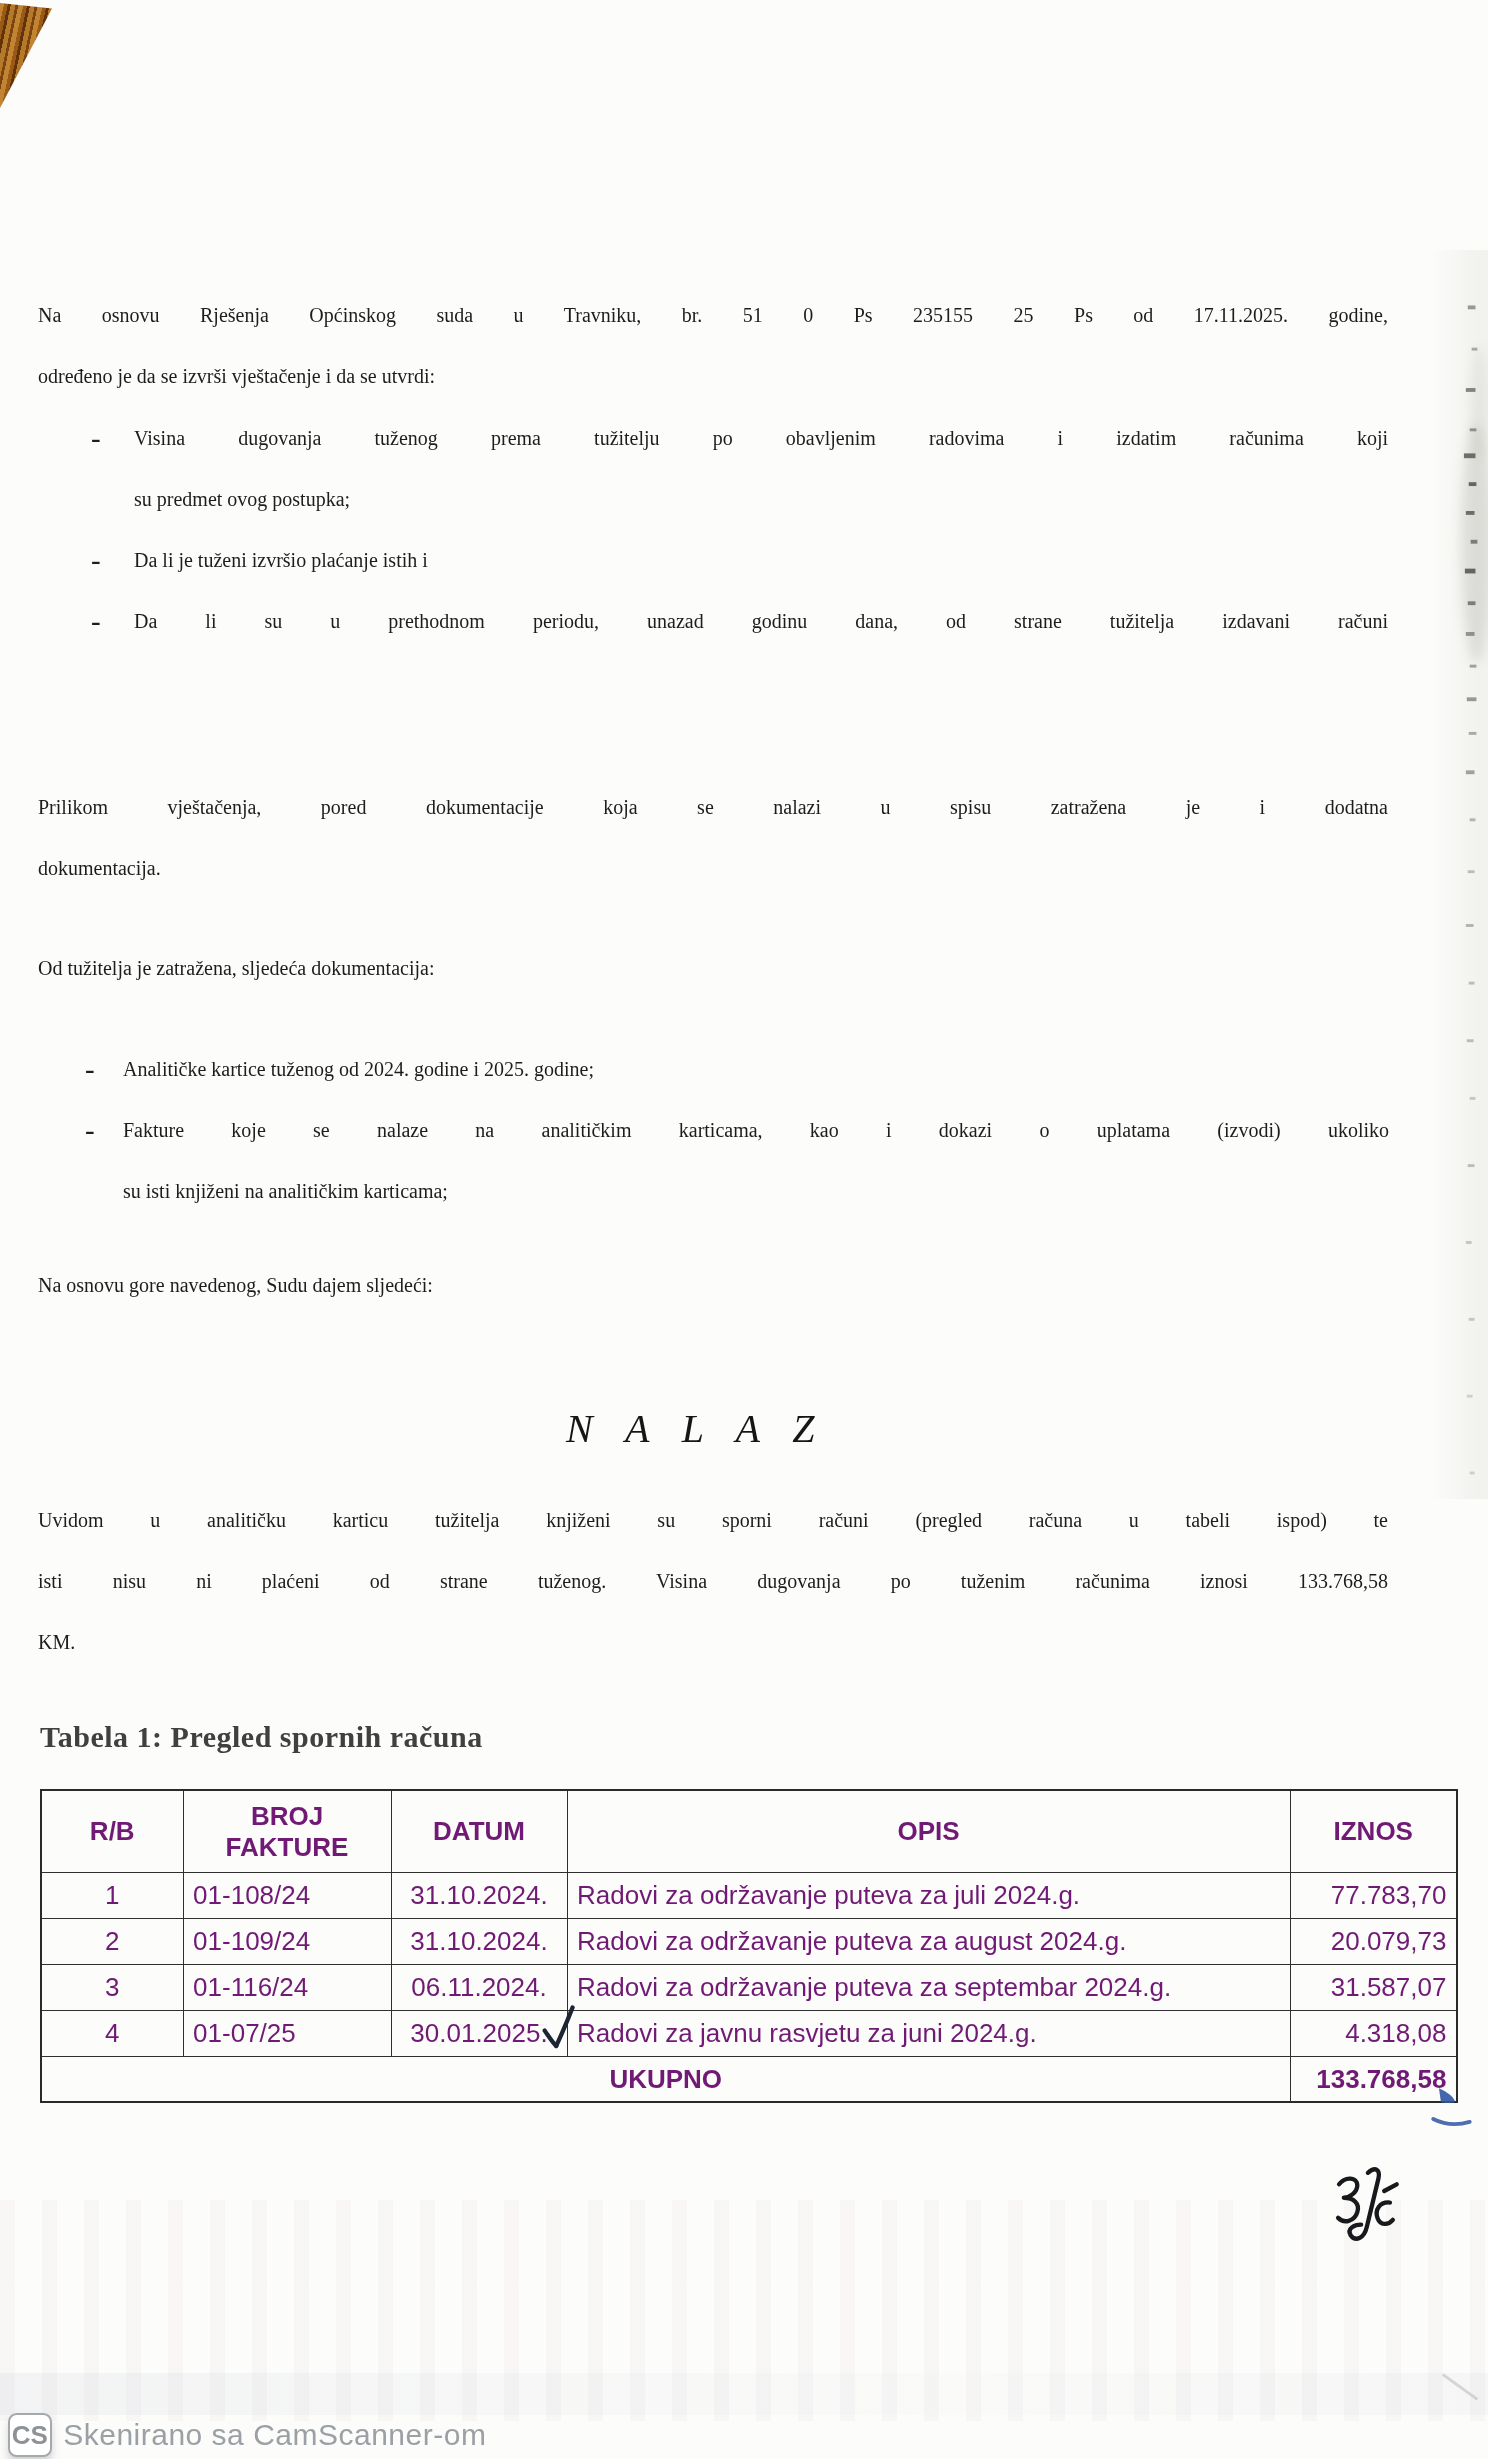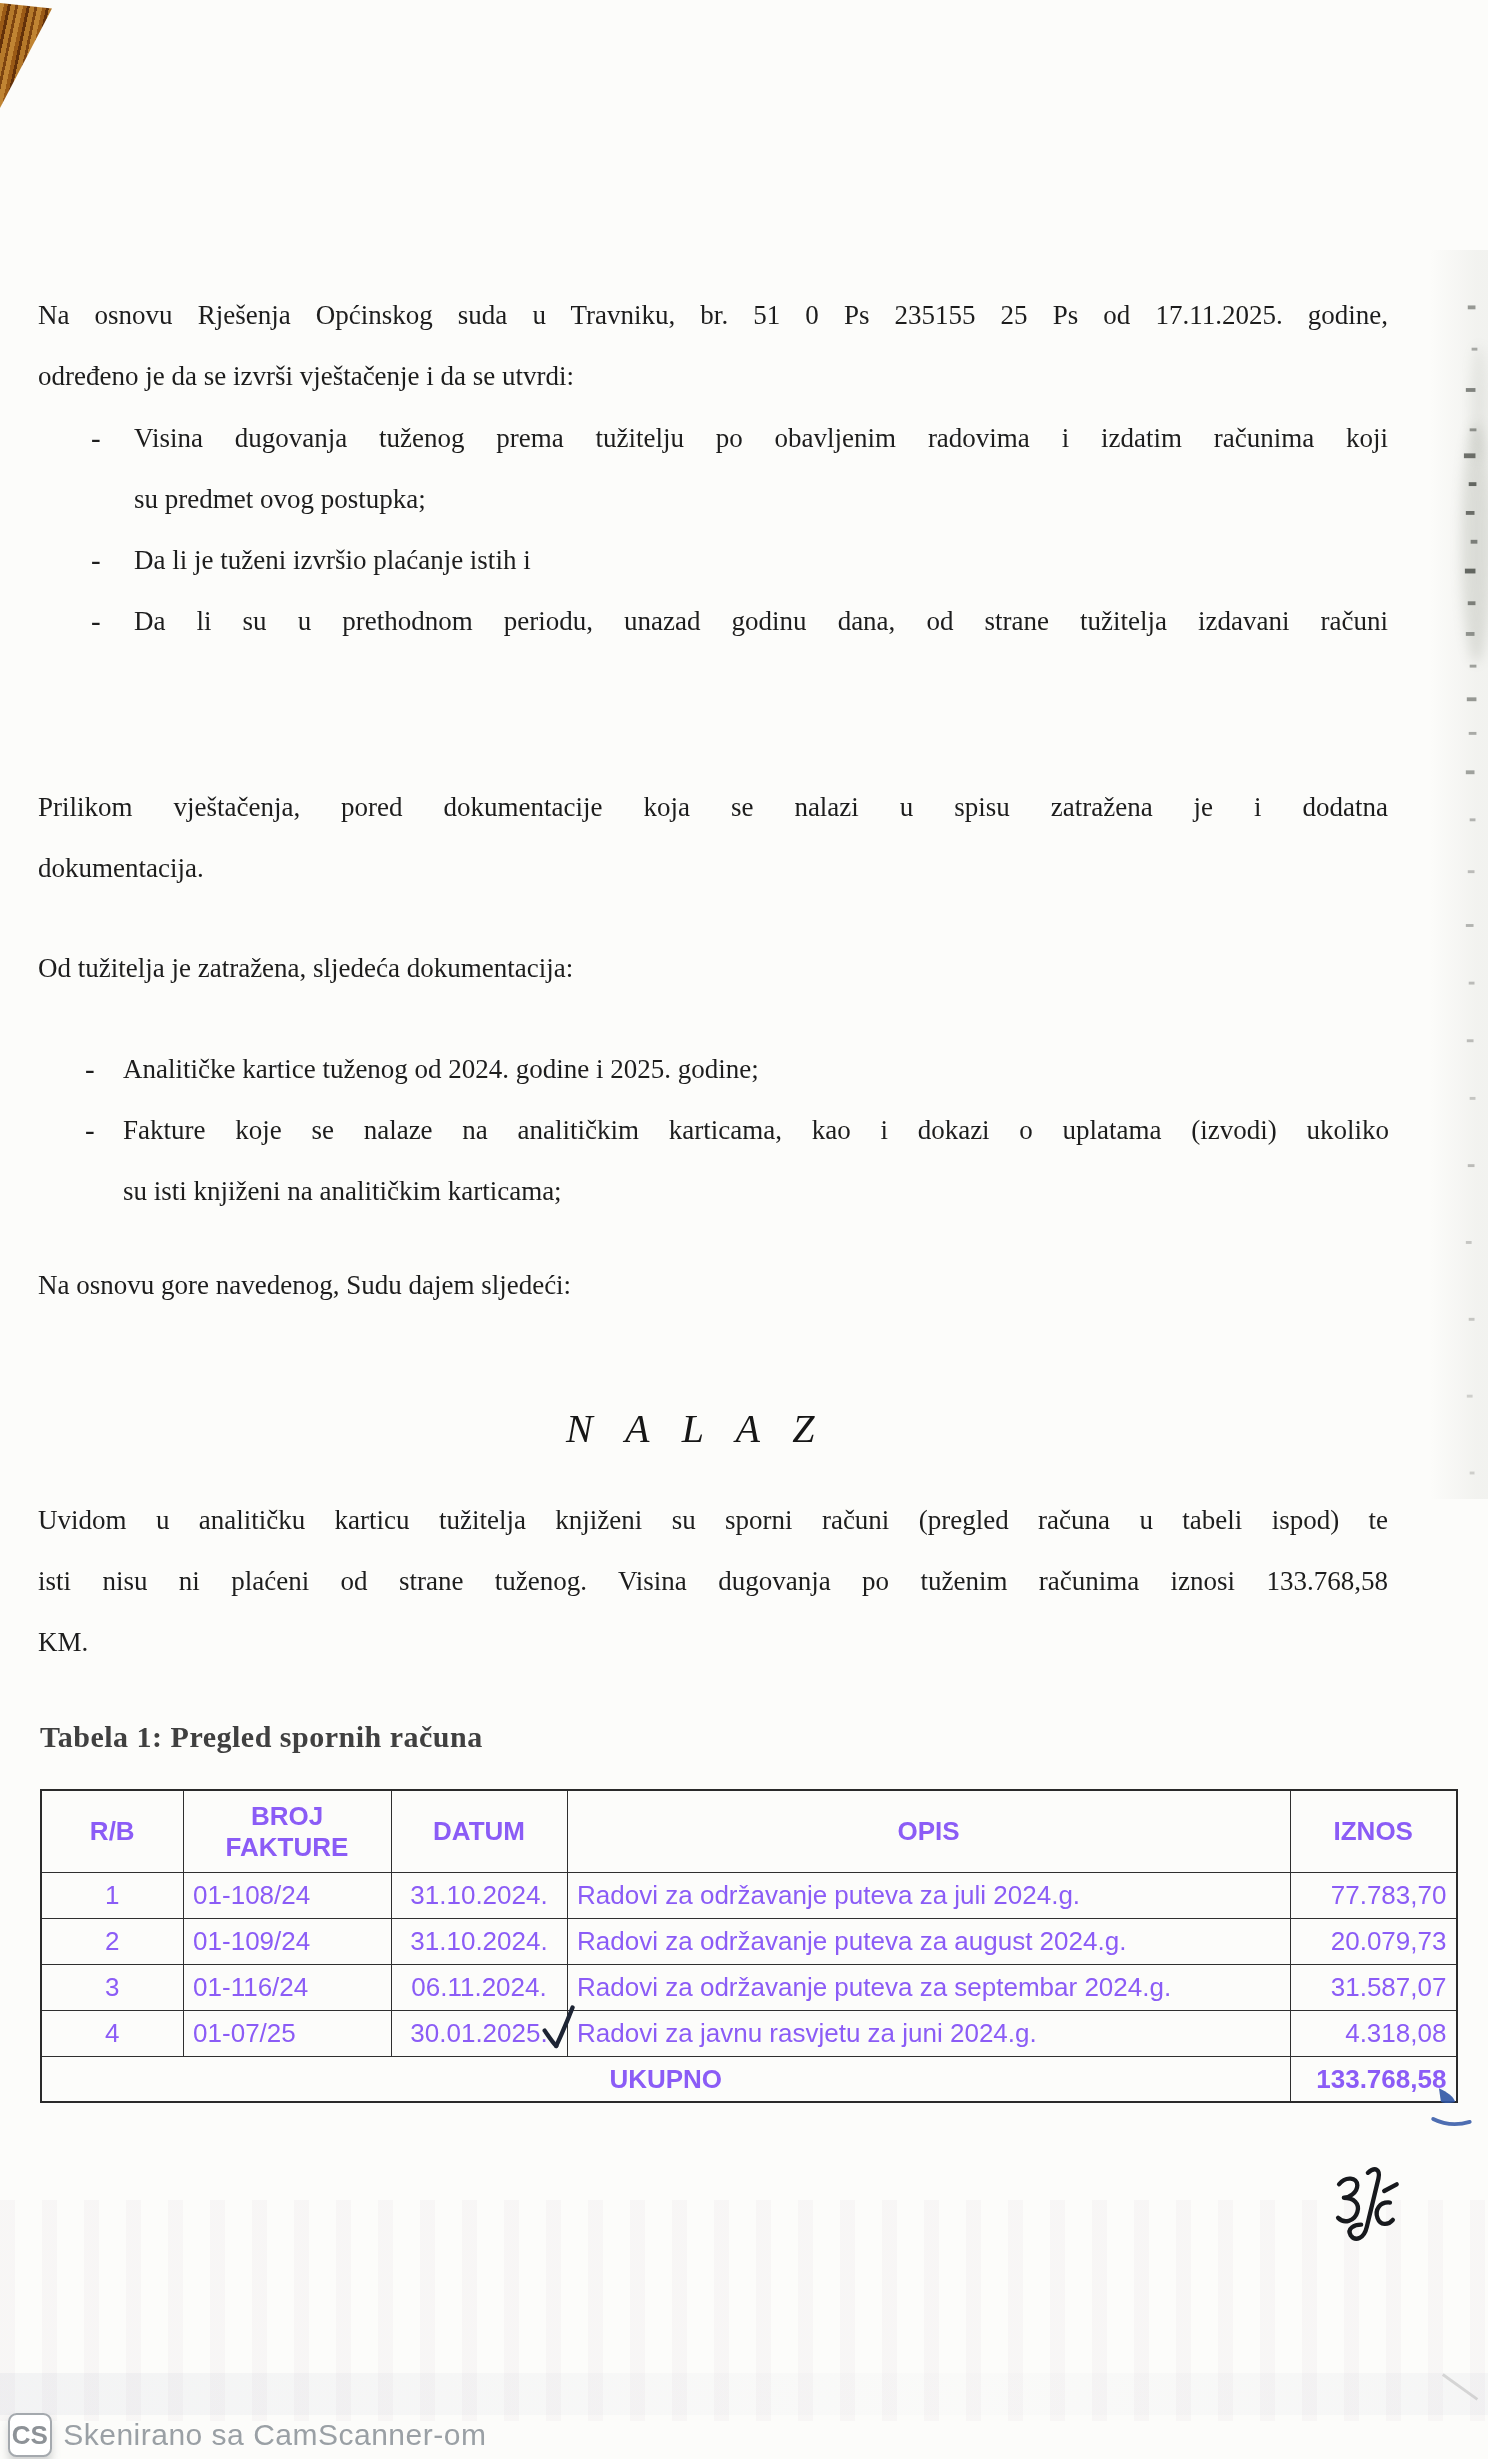--- a/index.html
+++ b/index.html
@@ -23,21 +23,21 @@
   
   .wood-corner{
     position:absolute;top:0;left:0;width:56px;height:110px;
     clip-path:polygon(0px 2.9px, 52px 8.6px, 0px 108px);
     background:repeating-linear-gradient(102deg,
       #c08433 0 4.8px, #9a5a16 4.8px 8.6px, #63310a 8.6px 11.5px, #b5792a 11.5px 16.3px, #7d4410 16.3px 19px);
   }
 
   
   .blk{position:absolute;left:38px;width:1350px;}
-  .ln{font-size:27px;line-height:61px;white-space:normal;}
+  .ln{font-size:20px;line-height:61px;white-space:normal;}
   .just{text-align:justify;text-align-last:justify;}
   .list{position:absolute;display:block;}
   .li{display:flex;}
   .li .dash{flex:0 0 auto;font-size:29px;line-height:61px;}
   .li .li-lines{flex:1 1 auto;}
   #list1{left:91px;width:1297px;}
   #list1 .dash{width:43px;}
   #list1 .li-lines{width:1254px;}
   #list2{left:85px;width:1304px;}
   #list2 .dash{width:38px;}
@@ -50,21 +50,21 @@
   }
   .tbl-title{
     position:absolute;left:40px;top:1720px;
     font-size:30px;font-weight:bold;color:#404040;letter-spacing:0.5px;
   }
 
   
   table.invoices{
     position:absolute;left:40px;top:1789px;width:1417px;
     border-collapse:collapse;table-layout:fixed;
-    font-family:"Liberation Sans", sans-serif;color:#8b5cf6;
+    font-family:"Liberation Sans", sans-serif;color:#701a75;
     border:2.9px solid #2a2a2a;
   }
   table.invoices th, table.invoices td{
     border:1.9px solid #2f2f2f;
     padding:0 9.6px;overflow:hidden;
   }
   table.invoices th{
     font-size:26px;font-weight:bold;text-align:center;line-height:1.18;
     height:81px;vertical-align:middle;
   }

